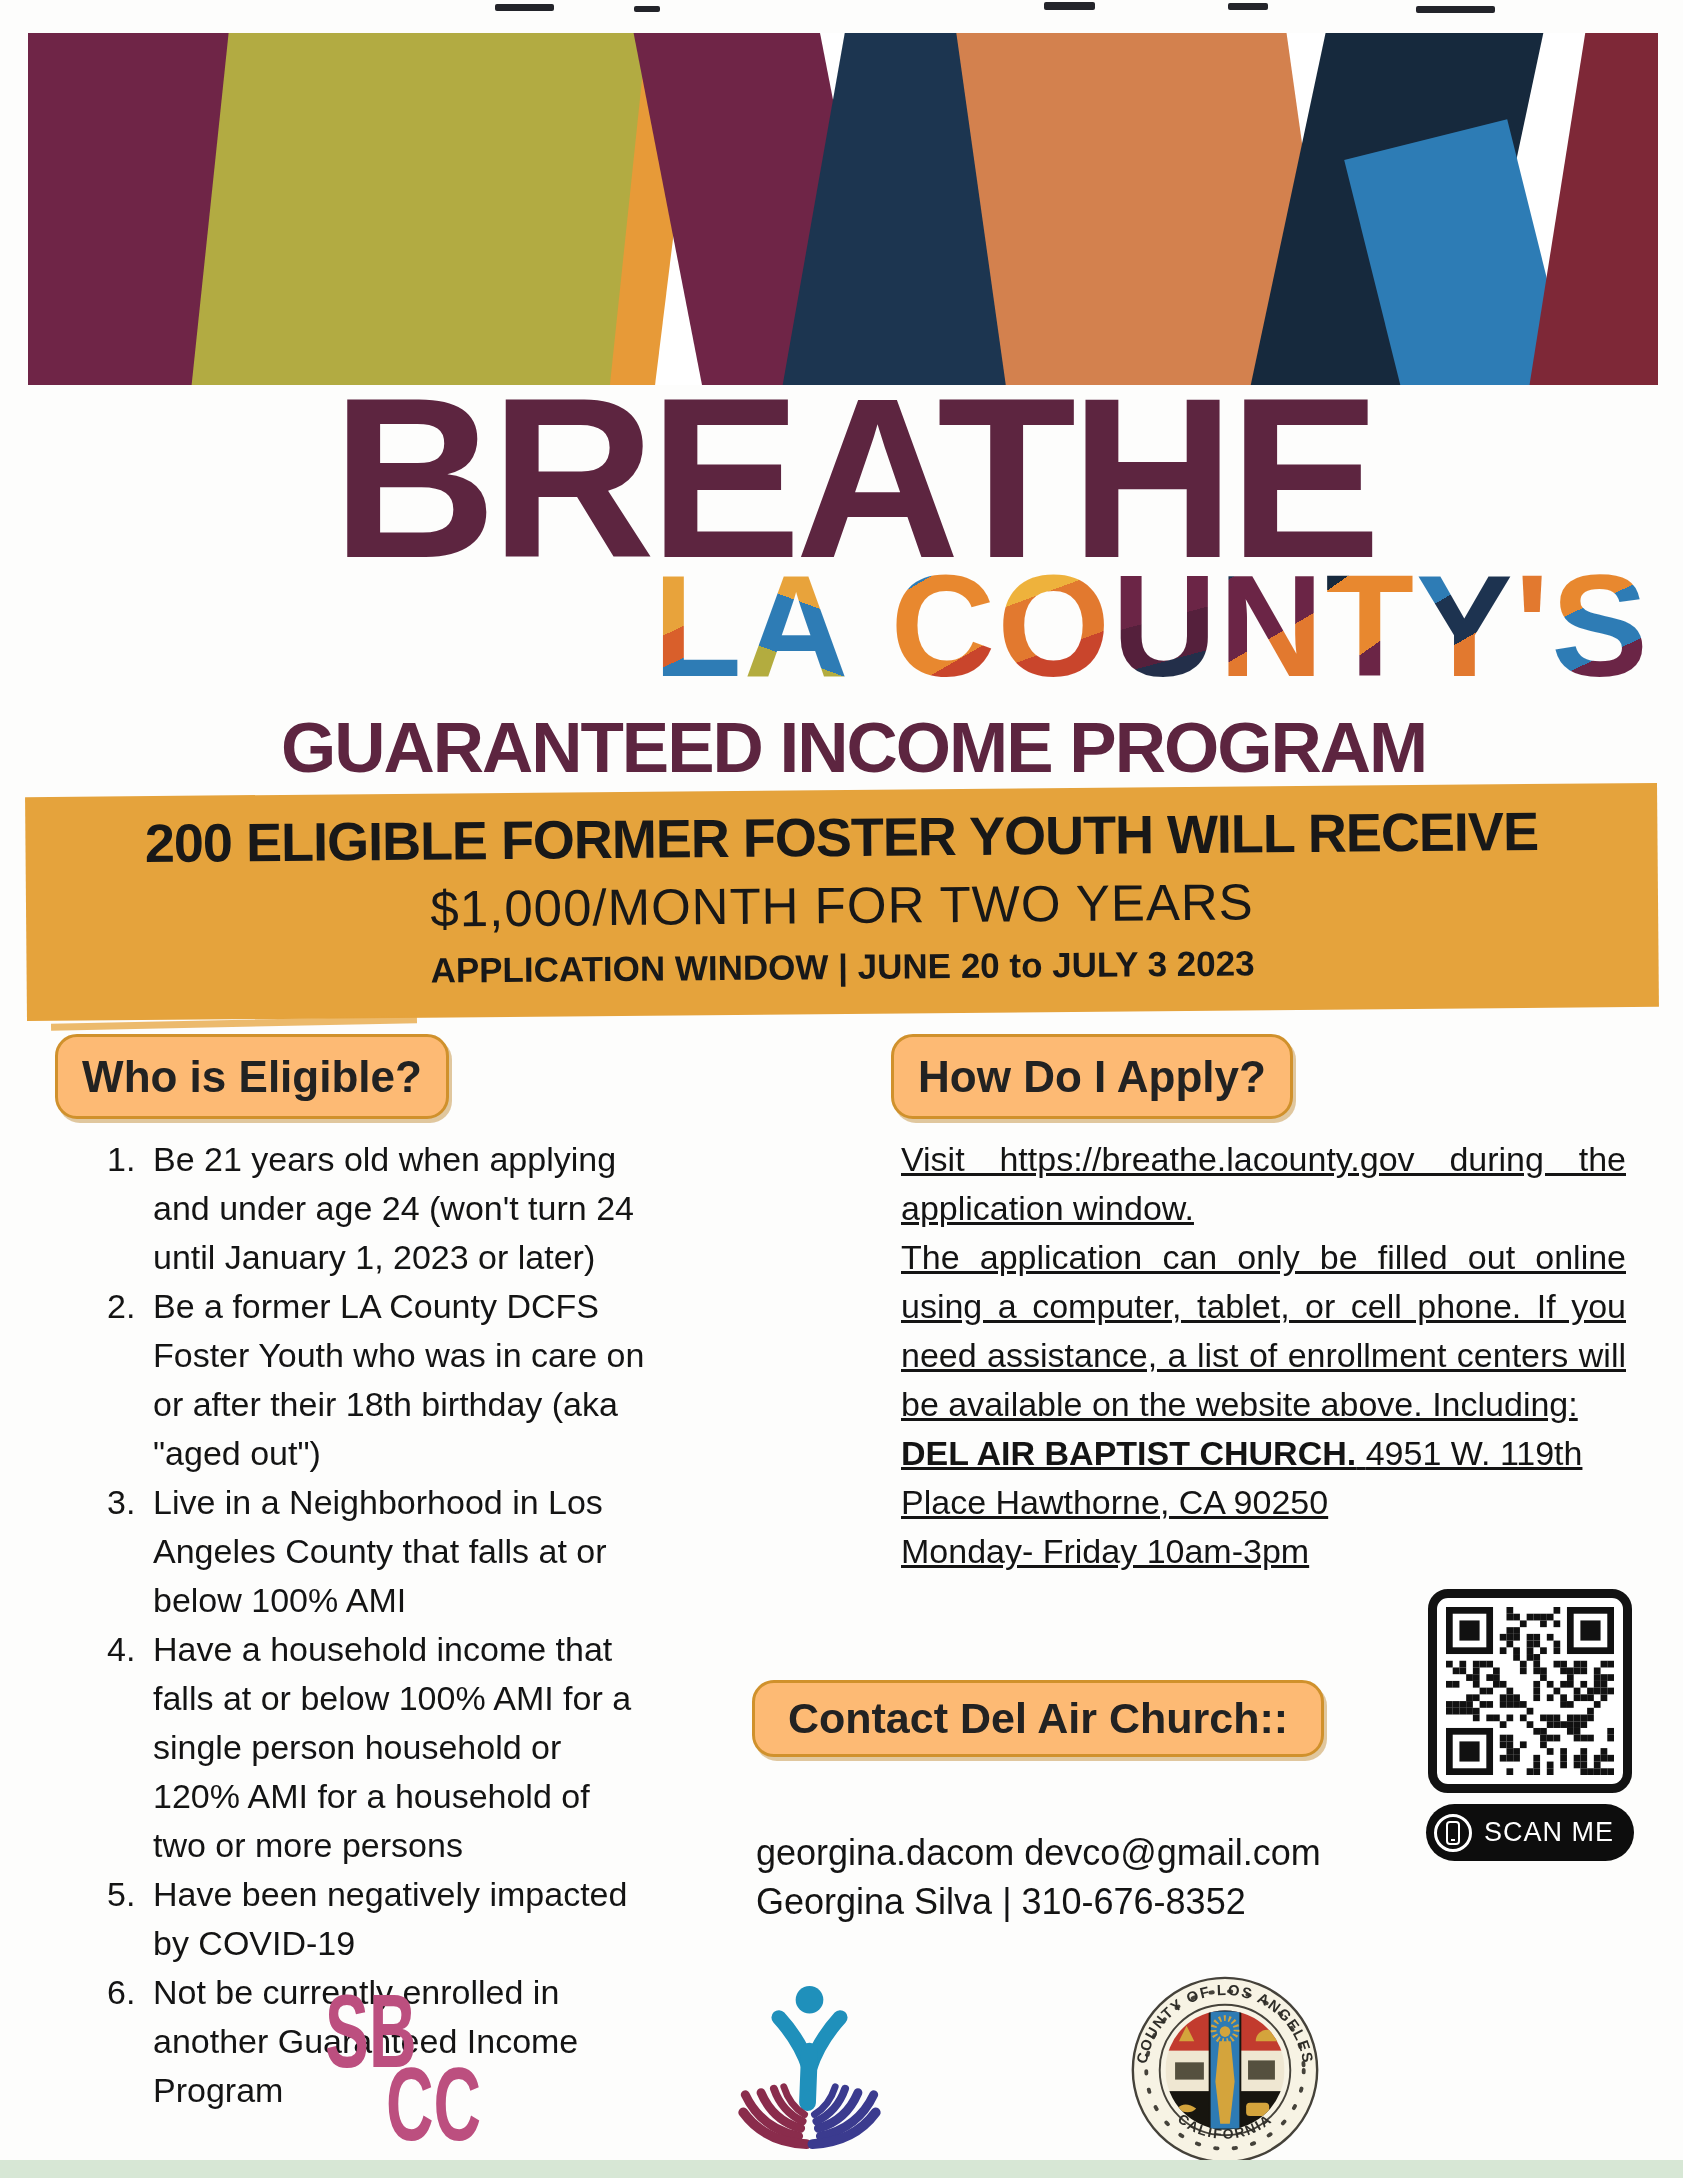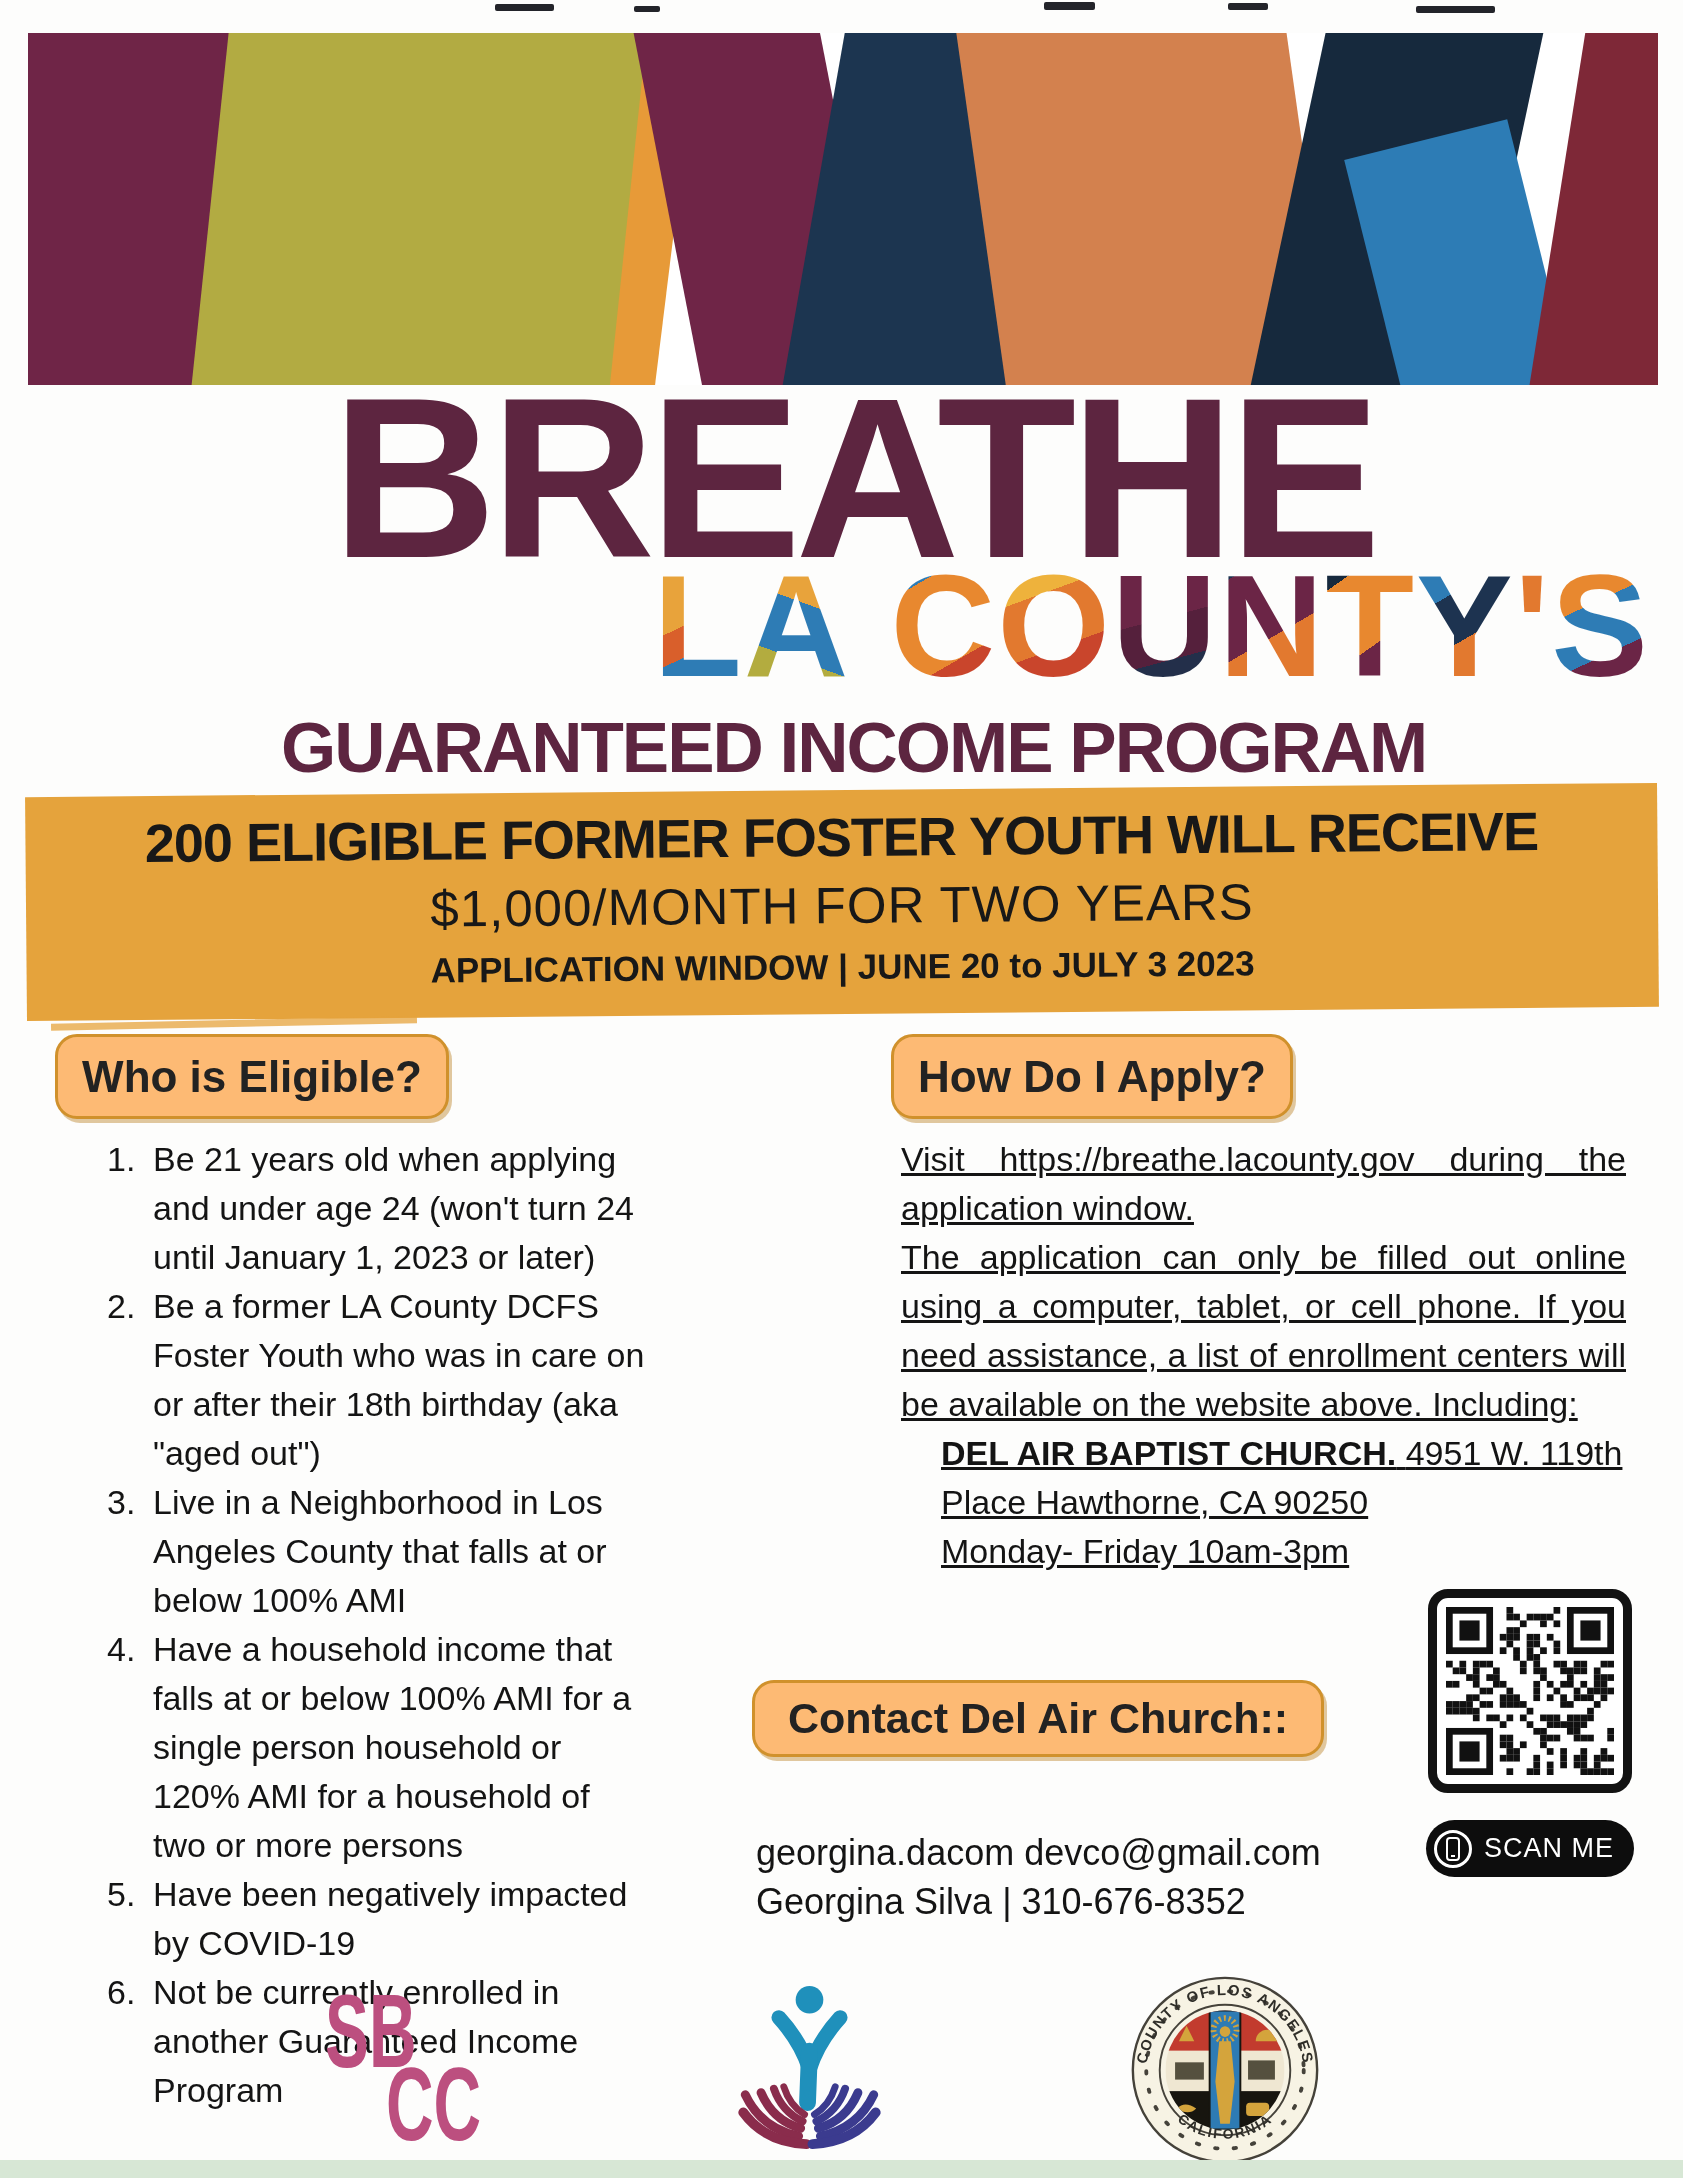--- a/index.html
+++ b/index.html
@@ -53,30 +53,30 @@
 
   
   .elig-list{position:absolute;left:107px;top:1135px;width:543px;margin:0;padding:0;
              list-style:none;counter-reset:eg;font-size:34px;line-height:49px;}
   .elig-list li{counter-increment:eg;position:relative;padding-left:46px;}
   .elig-list li::before{content:counter(eg) ".";position:absolute;left:0;top:0;}
 
   
   .apply-text{position:absolute;left:901px;top:1135px;width:725px;font-size:34px;line-height:49px;text-decoration:underline;}
   .apply-text p{margin:0;text-align:justify;}
-  .apply-text p.nojust{text-align:left;margin-left:40px;}
+  .apply-text p.nojust{text-align:left;}
 
   
   .contact-line{position:absolute;left:756px;font-size:36px;line-height:50px;}
 
   
   .qr{position:absolute;left:1428px;top:1589px;width:204px;height:204px;background:#ffffff;
       border:9px solid #121212;border-radius:20px;box-sizing:border-box;padding:9px;}
   .scanpill{position:absolute;left:1426px;top:1804px;width:208px;height:57px;background:#0d0d0d;
-            border-radius:29px;display:flex;align-items:center;color:#ffffff;margin-top:16px;}
+            border-radius:29px;display:flex;align-items:center;color:#ffffff;}
   .scan-circle{width:38px;height:38px;border:3px solid #ffffff;border-radius:50%;margin-left:8px;
                display:flex;align-items:center;justify-content:center;box-sizing:border-box;}
   .scan-label{font-size:27px;letter-spacing:1px;margin-left:12px;font-weight:400;}
 
   
   .sbcc{position:absolute;left:325px;top:1980px;width:257px;height:178px;color:#bc4f7f;
         font-weight:bold;font-size:103px;line-height:1;}
   .sbcc span{position:absolute;transform:scaleX(.64);transform-origin:left top;}
   .sbcc .cc{left:61px;top:73px;}
   .figlogo{position:absolute;left:735px;top:1980px;}

